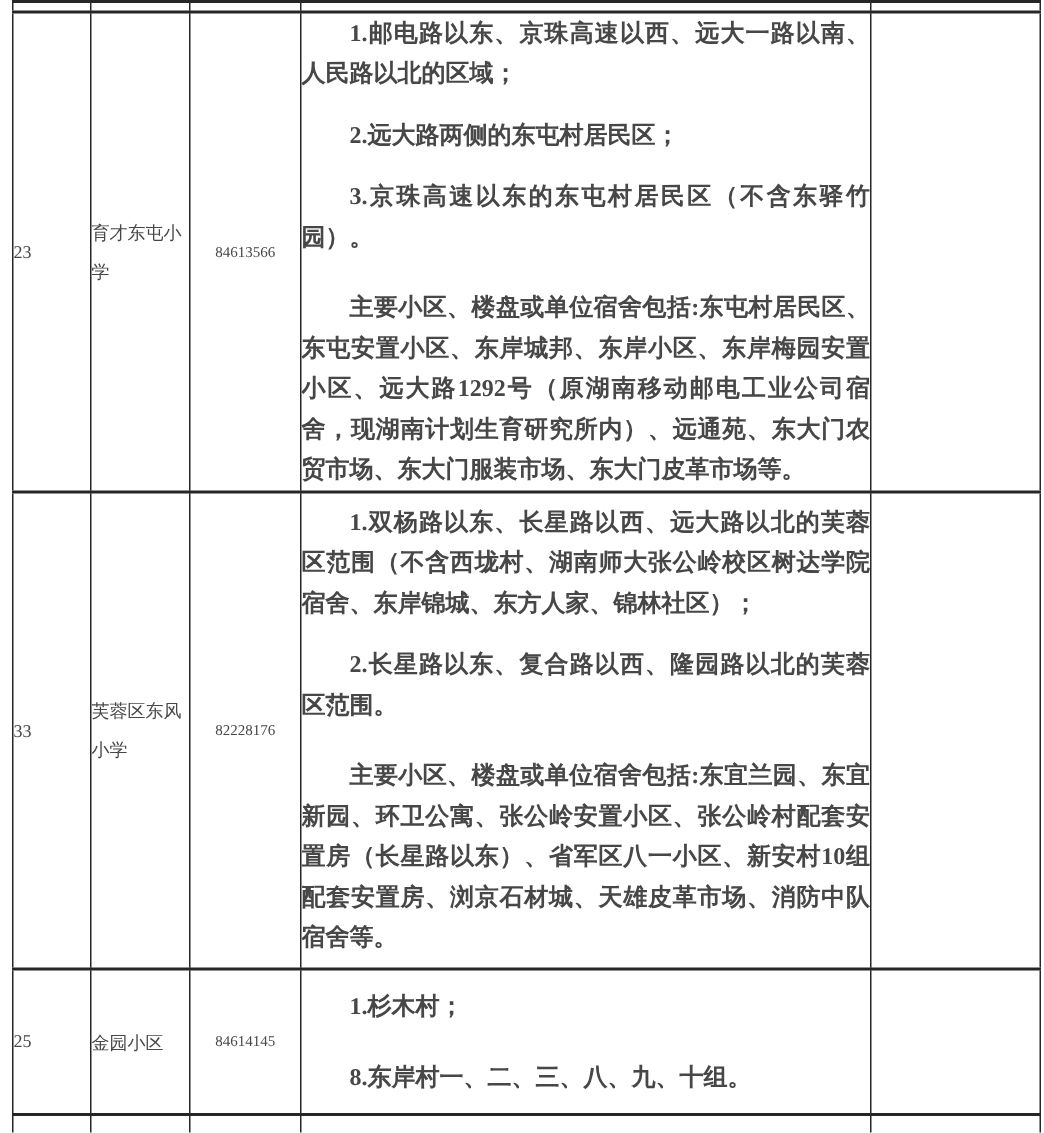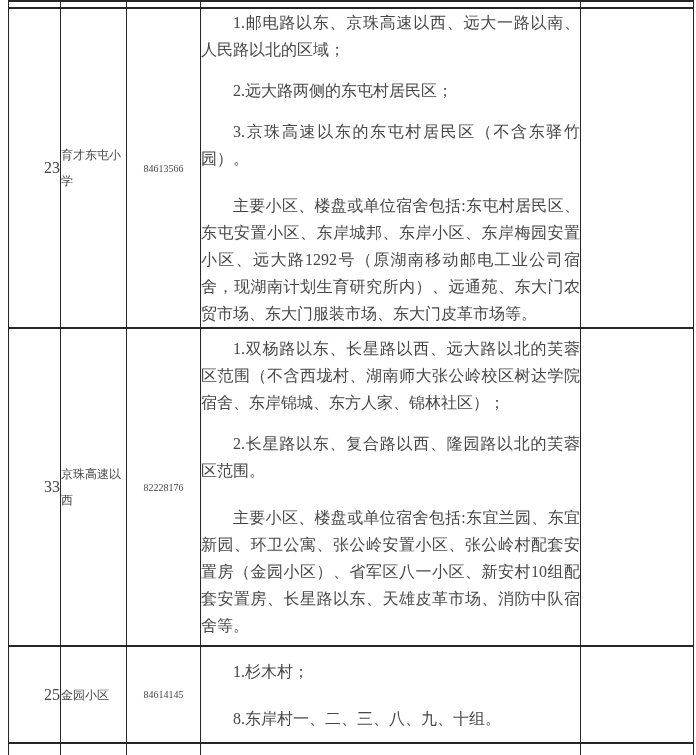--- a/index.html
+++ b/index.html
@@ -37,37 +37,38 @@
   }
   tr.partial-bottom-row {
     border-bottom: none; 
     height: 40px;
   }
   tr.row-23 { height: 316px; }
   tr.row-24 { height: 318px; }
   tr.row-25 { height: 97px;  }
 
   td.cell-number {
-    text-align: right;
-    font-size: 16px;
+    text-align: left;
+    font-size: 12px;
   }
   td.cell-school {
     font-size: 12px;
     line-height: 26px;
     text-align: left;
     word-break: break-all;
     padding: 0 0 0 1px;
   }
   td.cell-phone {
     text-align: center;
     font-size: 10px;
     letter-spacing: 0px;
   }
   td.cell-desc {
     padding: 6px 4px 6px 2px;
+    font-weight: bold;
   }
   td.cell-desc p {
     font-size: 16px;
     line-height: 27px;
     margin: 0 0 14px 0;
     text-indent: 2em;
     text-align: justify;
     word-break: break-all;
   }
   td.cell-desc p:last-child {
@@ -107,26 +108,26 @@
       <p>1.邮电路以东、京珠高速以西、远大一路以南、人民路以北的区域；</p>
       <p>2.远大路两侧的东屯村居民区；</p>
       <p>3.京珠高速以东的东屯村居民区（不含东驿竹园）。</p>
       <p>主要小区、楼盘或单位宿舍包括:东屯村居民区、东屯安置小区、东岸城邦、东岸小区、东岸梅园安置小区、远大路1292号（原湖南移动邮电工业公司宿舍，现湖南计划生育研究所内）、远通苑、东大门农贸市场、东大门服装市场、东大门皮革市场等。</p>
     </td>
     <td class="cell-note"></td>
   </tr>
 
   <tr class="row-24">
     <td class="cell-number">33</td>
-    <td class="cell-school">京珠高速以西</td>
+    <td class="cell-school">芙蓉区东风小学</td>
     <td class="cell-phone">82228176</td>
     <td class="cell-desc">
       <p>1.双杨路以东、长星路以西、远大路以北的芙蓉区范围（不含西垅村、湖南师大张公岭校区树达学院宿舍、东岸锦城、东方人家、锦林社区）；</p>
       <p>2.长星路以东、复合路以西、隆园路以北的芙蓉区范围。</p>
-      <p>主要小区、楼盘或单位宿舍包括:东宜兰园、东宜新园、环卫公寓、张公岭安置小区、张公岭村配套安置房（金园小区）、省军区八一小区、新安村10组配套安置房、长星路以东、天雄皮革市场、消防中队宿舍等。</p>
+      <p>主要小区、楼盘或单位宿舍包括:东宜兰园、东宜新园、环卫公寓、张公岭安置小区、张公岭村配套安置房（长星路以东）、省军区八一小区、新安村10组配套安置房、浏京石材城、天雄皮革市场、消防中队宿舍等。</p>
     </td>
     <td class="cell-note"></td>
   </tr>
 
   <tr class="row-25">
     <td class="cell-number">25</td>
     <td class="cell-school">金园小区</td>
     <td class="cell-phone">84614145</td>
     <td class="cell-desc">
       <p>1.杉木村；</p>

